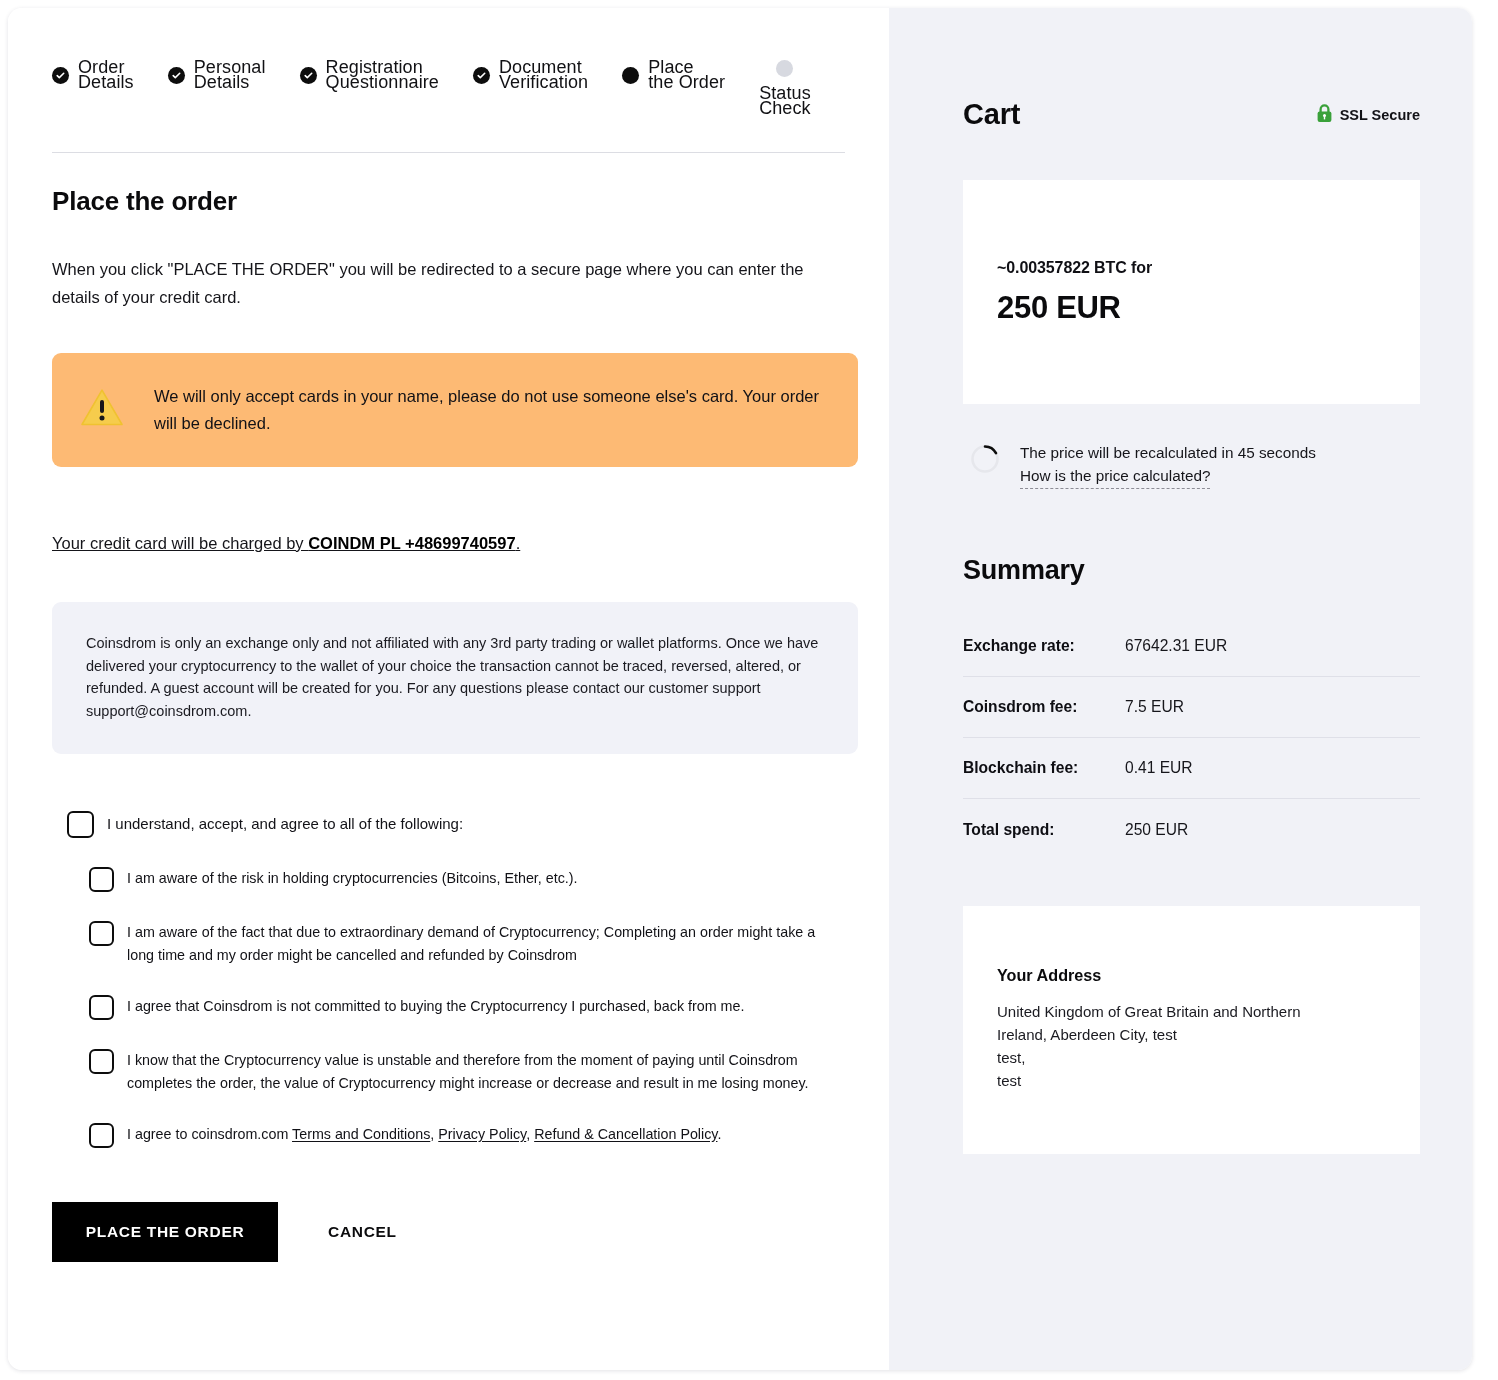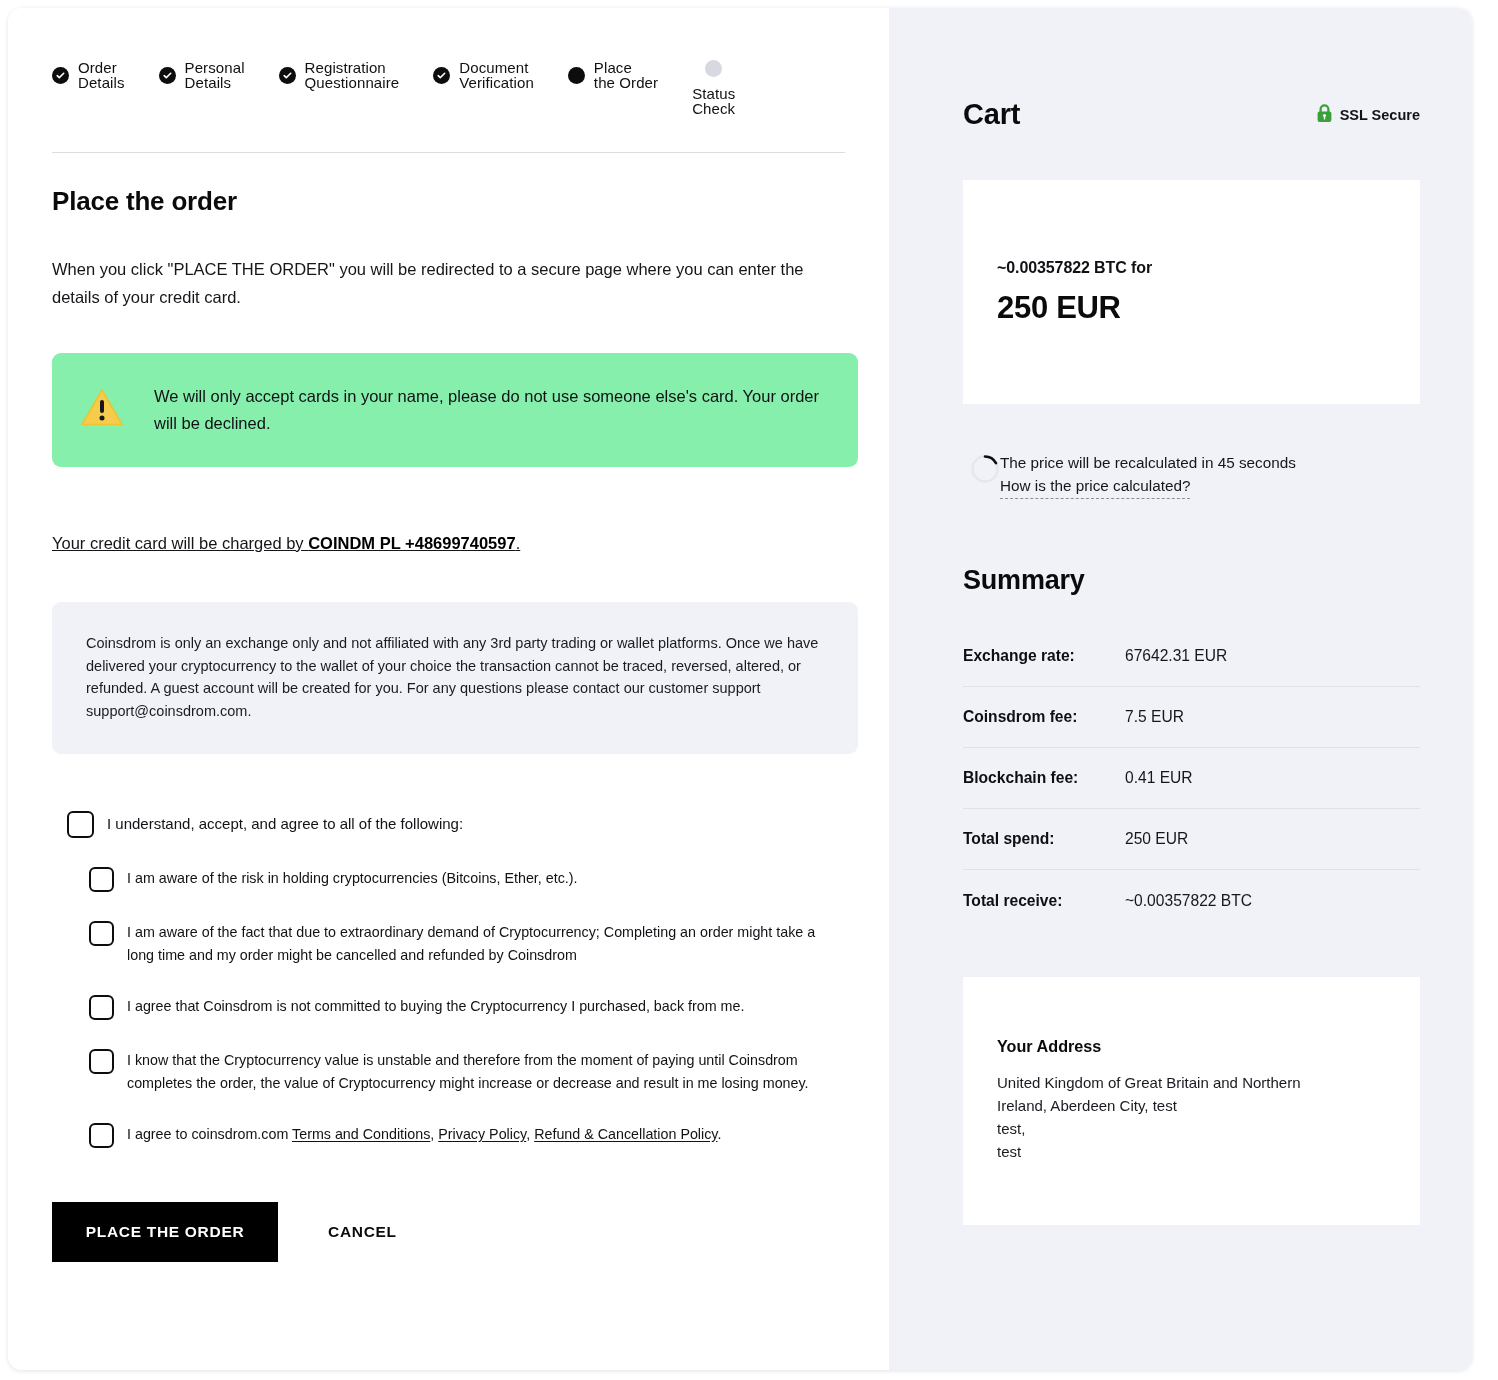--- a/index.html
+++ b/index.html
@@ -53,21 +53,21 @@
     width: 17px; height: 17px;
     border-radius: 50%;
     flex: none;
     display: flex; align-items: center; justify-content: center;
   }
   .dot.done { background: #0d0d0d; }
   .dot.current { background: #0d0d0d; }
   .dot.pending { background: #d7d9e0; }
   .dot.done svg { display: block; }
   .step-label {
-    font-size: 15px;
+    font-size: 18px;
     line-height: 15px;
     color: #111114;
     font-weight: 500;
     letter-spacing: .1px;
     white-space: pre-line;
   }
   .divider {
     height: 1px;
     background: #dcdde3;
     margin: 36px 8px 0 8px;
@@ -82,21 +82,21 @@
   .intro {
     margin: 38px 0 0 8px;
     font-size: 16.5px;
     line-height: 28px;
     color: #15151a;
     max-width: 790px;
   }
   .warn-box {
     margin: 42px 0 0 8px;
     width: 806px;
-    background: #86efac;
+    background: #fdba74;
     border-radius: 9px;
     padding: 30px 28px 30px 28px;
     display: flex;
     align-items: center;
     gap: 30px;
   }
   .warn-text {
     font-size: 16.5px;
     line-height: 27px;
     color: #111116;
@@ -222,23 +222,24 @@
     letter-spacing: -.1px;
   }
   .price-main {
     margin-top: 13px;
     font-size: 31px;
     font-weight: 700;
     color: #0b0b0d;
     letter-spacing: -.3px;
   }
   .recalc {
-    margin-top: 46px;
+    margin-top: 36px;
     display: flex;
     align-items: flex-start;
+    gap: 20px;
     padding-left: 7px;
   }
   .spinner { margin-top: 4px; flex: none; }
   .recalc-text { font-size: 15.3px; line-height: 25px; color: #15151a; }
   .recalc-link {
     display: inline-block;
     font-size: 15.3px;
     color: #15151a;
     border-bottom: 1px dashed #8d8d96;
     padding-bottom: 1px;
@@ -464,24 +465,20 @@
           <span class="sum-value">7.5 EUR</span>
         </div>
         <div class="sum-row">
           <span class="sum-label">Blockchain fee:</span>
           <span class="sum-value">0.41 EUR</span>
         </div>
         <div class="sum-row">
           <span class="sum-label">Total spend:</span>
           <span class="sum-value">250 EUR</span>
         </div>
-        <div class="sum-row">
-          <span class="sum-label">Total receive:</span>
-          <span class="sum-value">~0.00357822 BTC</span>
-        </div>
       </div>
 
       <div class="addr-card">
         <div class="addr-title">Your Address</div>
         <div class="addr-body">United Kingdom of Great Britain and Northern Ireland, Aberdeen City, test
 test,
 test</div>
       </div>
 
     </div>

